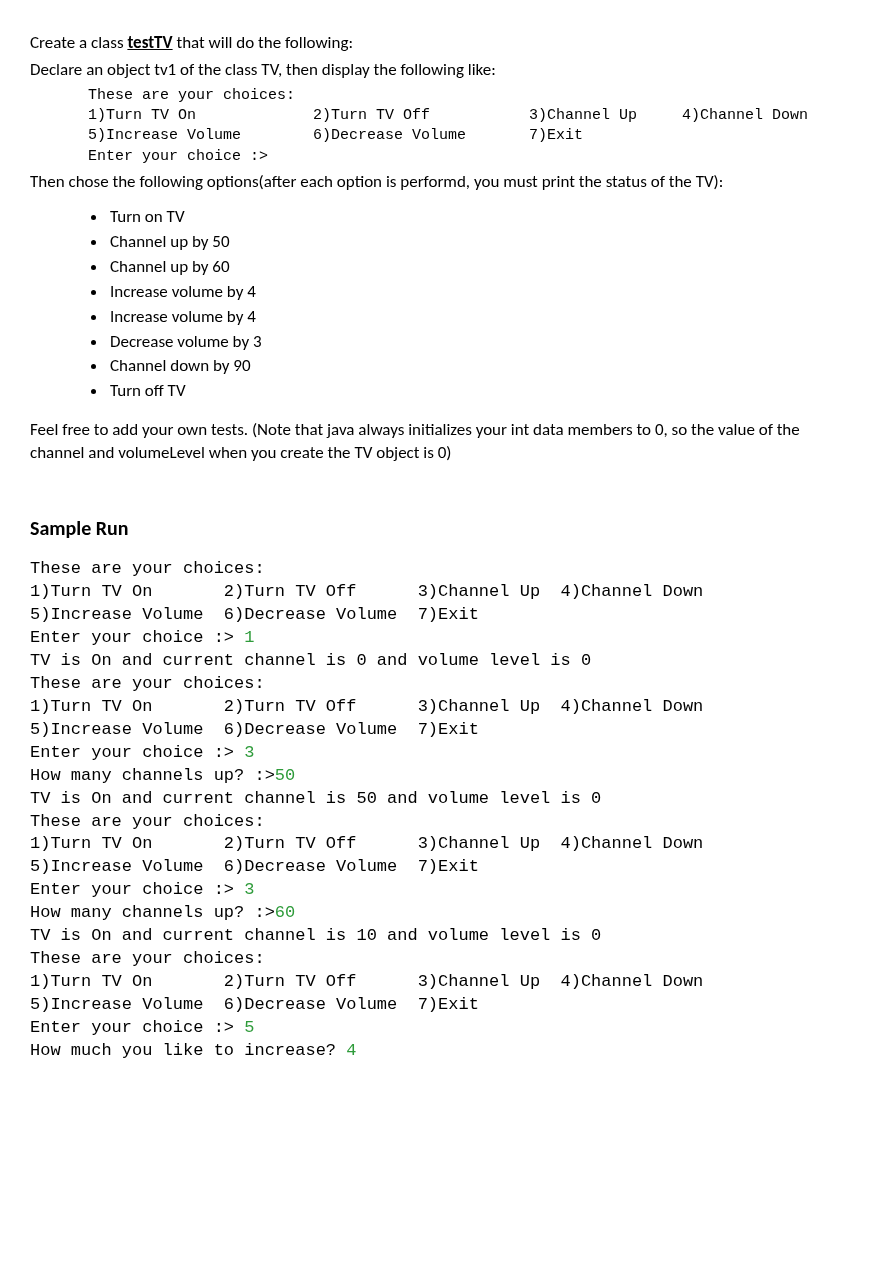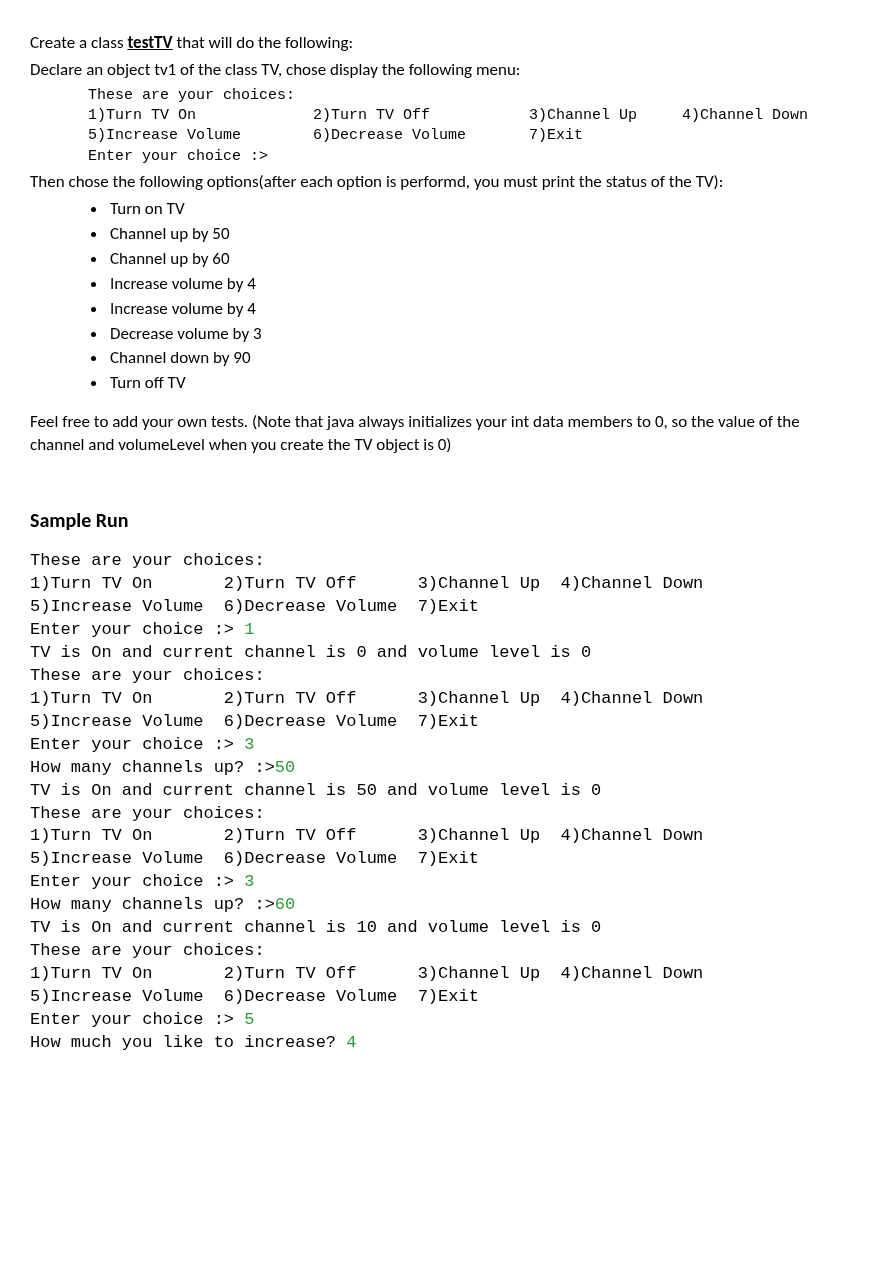--- a/index.html
+++ b/index.html
@@ -24,21 +24,21 @@
     font-size: 17px;
     white-space: pre;
     line-height: 1.35;
   }
   .bold { font-weight: bold; text-decoration: underline; }
   .green { color: #2e9b3a; }
   .indent1 { margin-left: 58px; }
   .indent-menu { margin-left: 58px; }
   ul.bullets {
     list-style-type: disc;
-    margin: 4px 0 16px 0;
+    margin: 12px 0 16px 0;
     padding-left: 78px;
   }
   ul.bullets li {
     margin: 2px 0;
     padding-left: 2px;
   }
   .heading {
     font-size: 20px;
     font-weight: bold;
     margin-top: 50px;
@@ -47,21 +47,21 @@
   p.block { margin: 4px 0; }
   .intro-line { margin-bottom: 4px; }
 </style>
 </head>
 <body>
 
 <p class="block intro-line">
   <span>Create a class </span><span class="bold">testTV</span><span> that will do the following:</span>
 </p>
 
-<p class="block indent1">Declare an object tv1 of the class TV, chose display the following menu:</p>
+<p class="block indent1">Declare an object tv1 of the class TV, then display the following like:</p>
 
 <div class="mono indent-menu">These are your choices:
 1)Turn TV On             2)Turn TV Off           3)Channel Up     4)Channel Down
 5)Increase Volume        6)Decrease Volume       7)Exit
 Enter your choice :&gt;</div>
 
 <p class="block indent1">Then chose the following options(after each option is performd, you must print the status of the TV):</p>
 
 <ul class="bullets">
   <li>Turn on TV</li>

